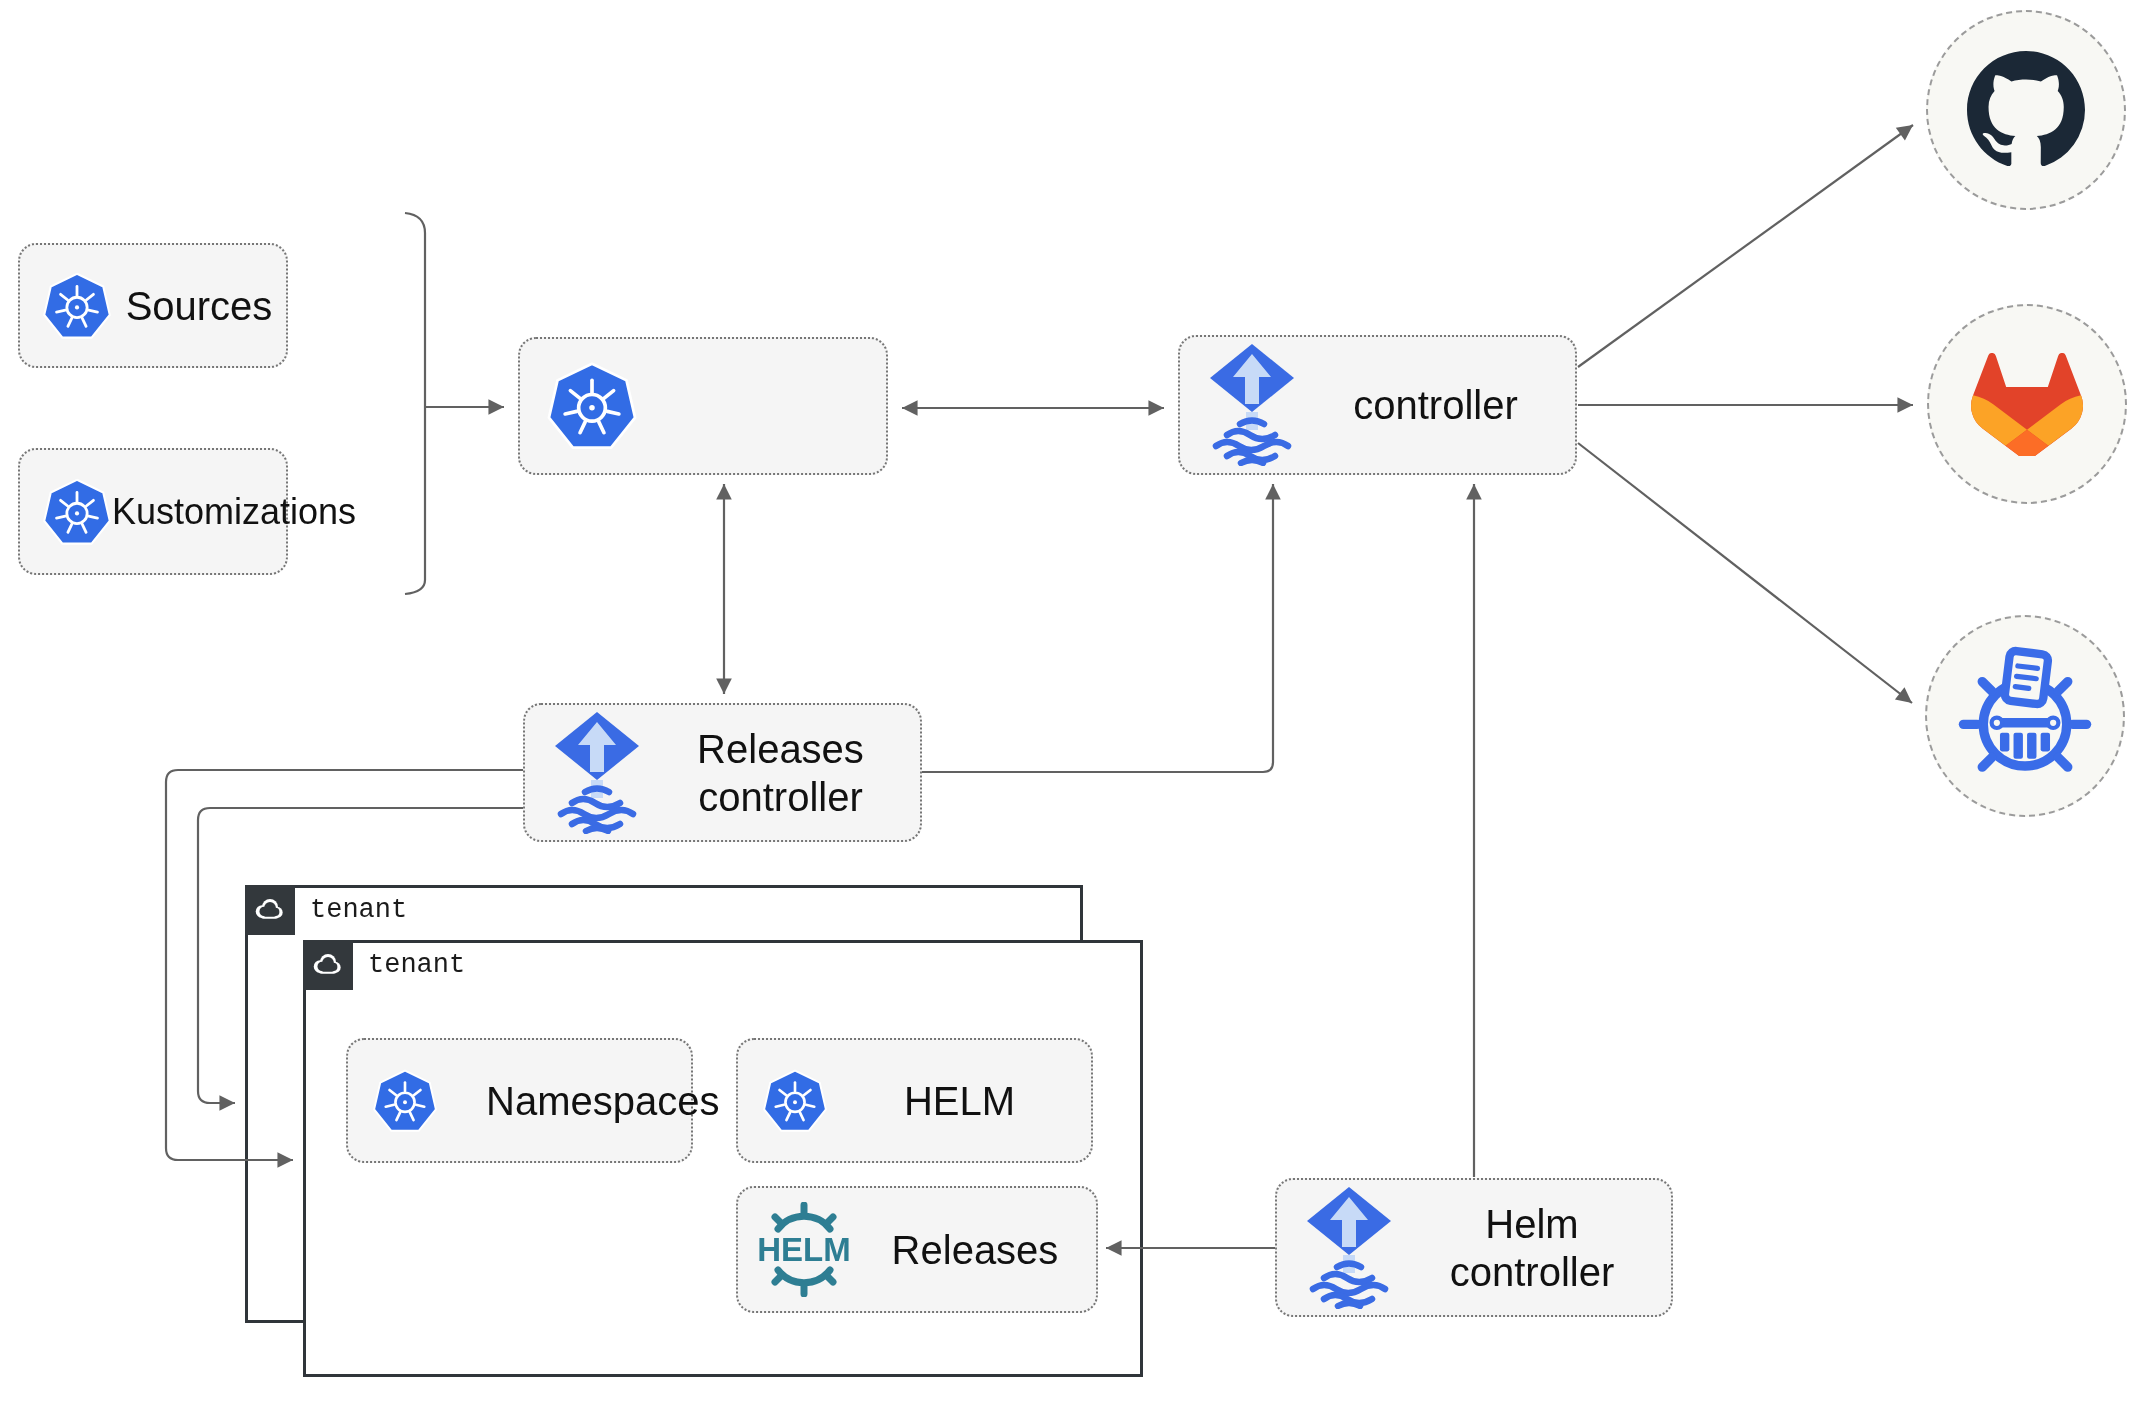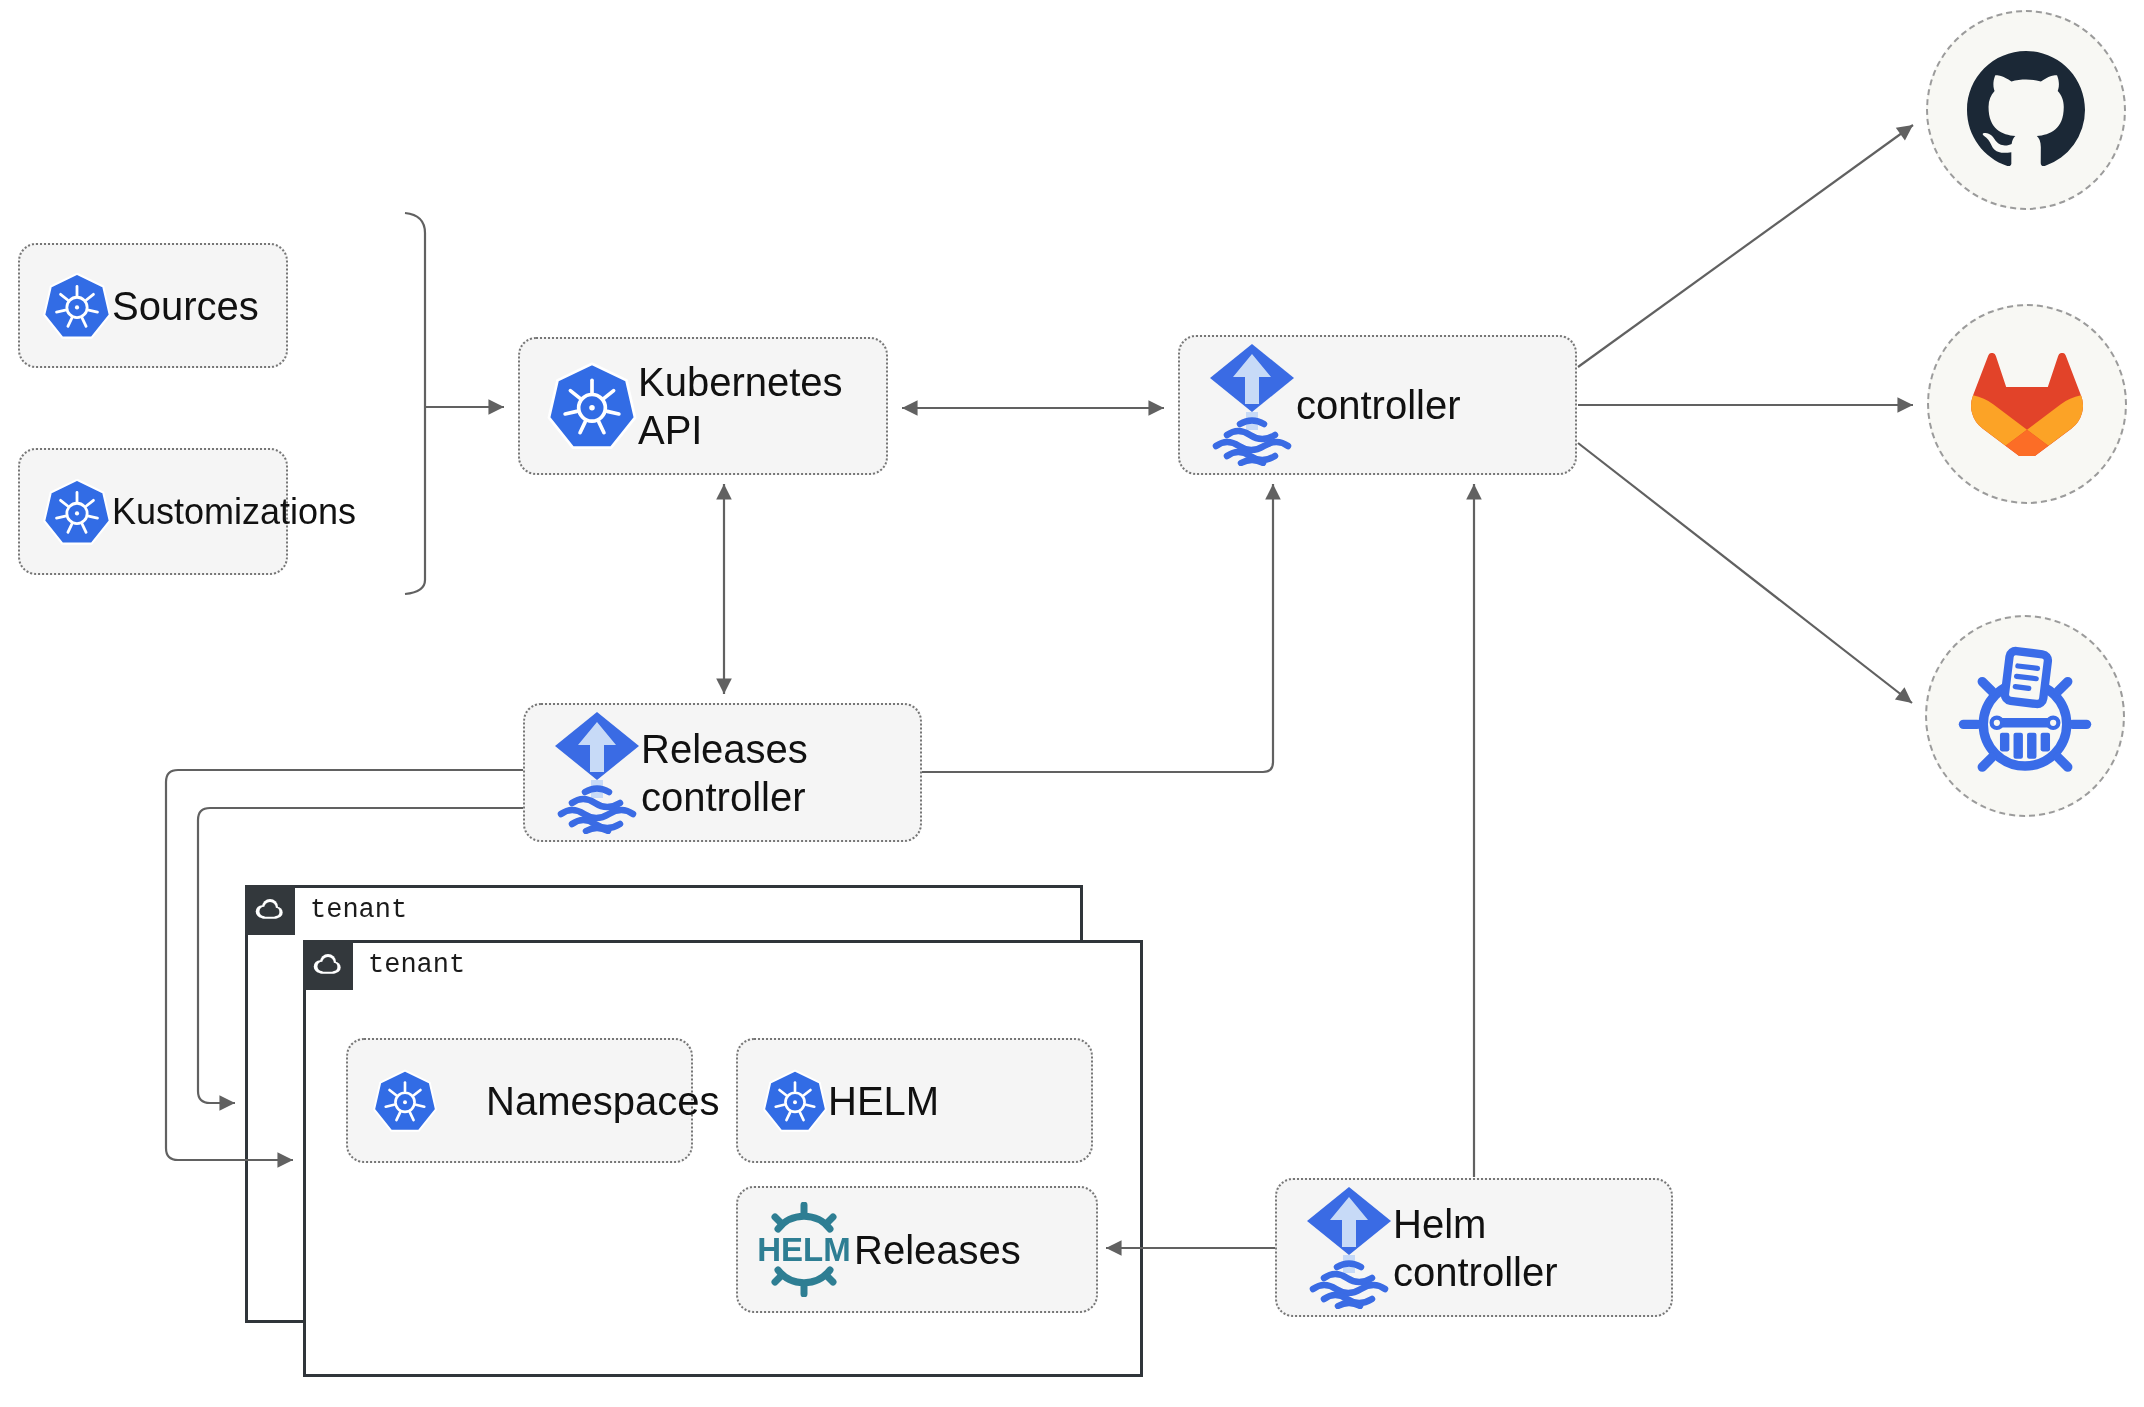--- a/index.html
+++ b/index.html
@@ -7,21 +7,21 @@
     position:relative;width:2144px;height:1407px;background:#ffffff;overflow:hidden;
     font-family:"Liberation Sans","DejaVu Sans",sans-serif;color:#1a1a1a;
   }
   svg{display:block}
   #connectors{position:absolute;left:0;top:0;z-index:6;pointer-events:none;}
   .node{
     position:absolute;background:#f5f5f5;border:2px dotted #767676;border-radius:18px;
     display:flex;align-items:center;z-index:3;box-sizing:border-box;
   }
   .node .icon-wrap{flex:0 0 auto;display:flex;align-items:center;justify-content:center;}
-  .node .lbl{flex:1 1 auto;text-align:left;font-size:40px;line-height:1.2;color:#111;}
+  .node .lbl{flex:1 1 auto;text-align:center;font-size:40px;line-height:1.2;color:#111;}
   .node .lbl .ln{display:block;}
   .tenant{position:absolute;background:#ffffff;border:3px solid #30353a;box-sizing:border-box;z-index:2;}
   .tenant .tab{
     position:absolute;top:-3px;left:-3px;width:50px;height:50px;background:#33383c;
     display:flex;align-items:center;justify-content:center;
   }
   .tenant .tlabel{
     position:absolute;top:-3px;left:62px;height:50px;display:flex;align-items:center;
     font-size:27px;color:#1b1b1b;font-family:Liberation Mono, monospace;
   }
@@ -185,21 +185,20 @@
             <line x1="63.3" y1="41.4" x2="73.5" y2="33.3"></line>
           <line x1="66.6" y1="55.8" x2="79.2" y2="58.7"></line>
             <line x1="57.4" y1="67.3" x2="63" y2="79"></line>
           <line x1="42.6" y1="67.3" x2="37" y2="79"></line>
             <line x1="33.4" y1="55.8" x2="20.8" y2="58.7"></line>
           <line x1="36.7" y1="41.4" x2="26.5" y2="33.3"></line>
         </g>
         <circle cx="50" cy="52" r="3" fill="#ffffff"></circle>
       </svg>
     </span>
-    <span class="lbl">Kubernetes API</span>
   </div>
 
   <div class="node" style="left:1178px;top:335px;width:399px;height:140px;">
     <span class="icon-wrap" style="margin-left:28px;">
       <svg width="88" height="122" viewBox="0 0 88 122">
         <polygon points="44,0 86,34 44,68 2,34" fill="#3a6be4"></polygon>
         <path d="M44,10 L63,33 H51 V60 H37 V33 H25 Z" fill="#c7daf7"></path>
         <rect x="38" y="68" width="12" height="18" fill="#c7daf7"></rect>
         <g stroke="#3a6be4" stroke-width="6.5" fill="none" stroke-linecap="round">
           <path d="M32,80 Q44,73 56,80"></path>

